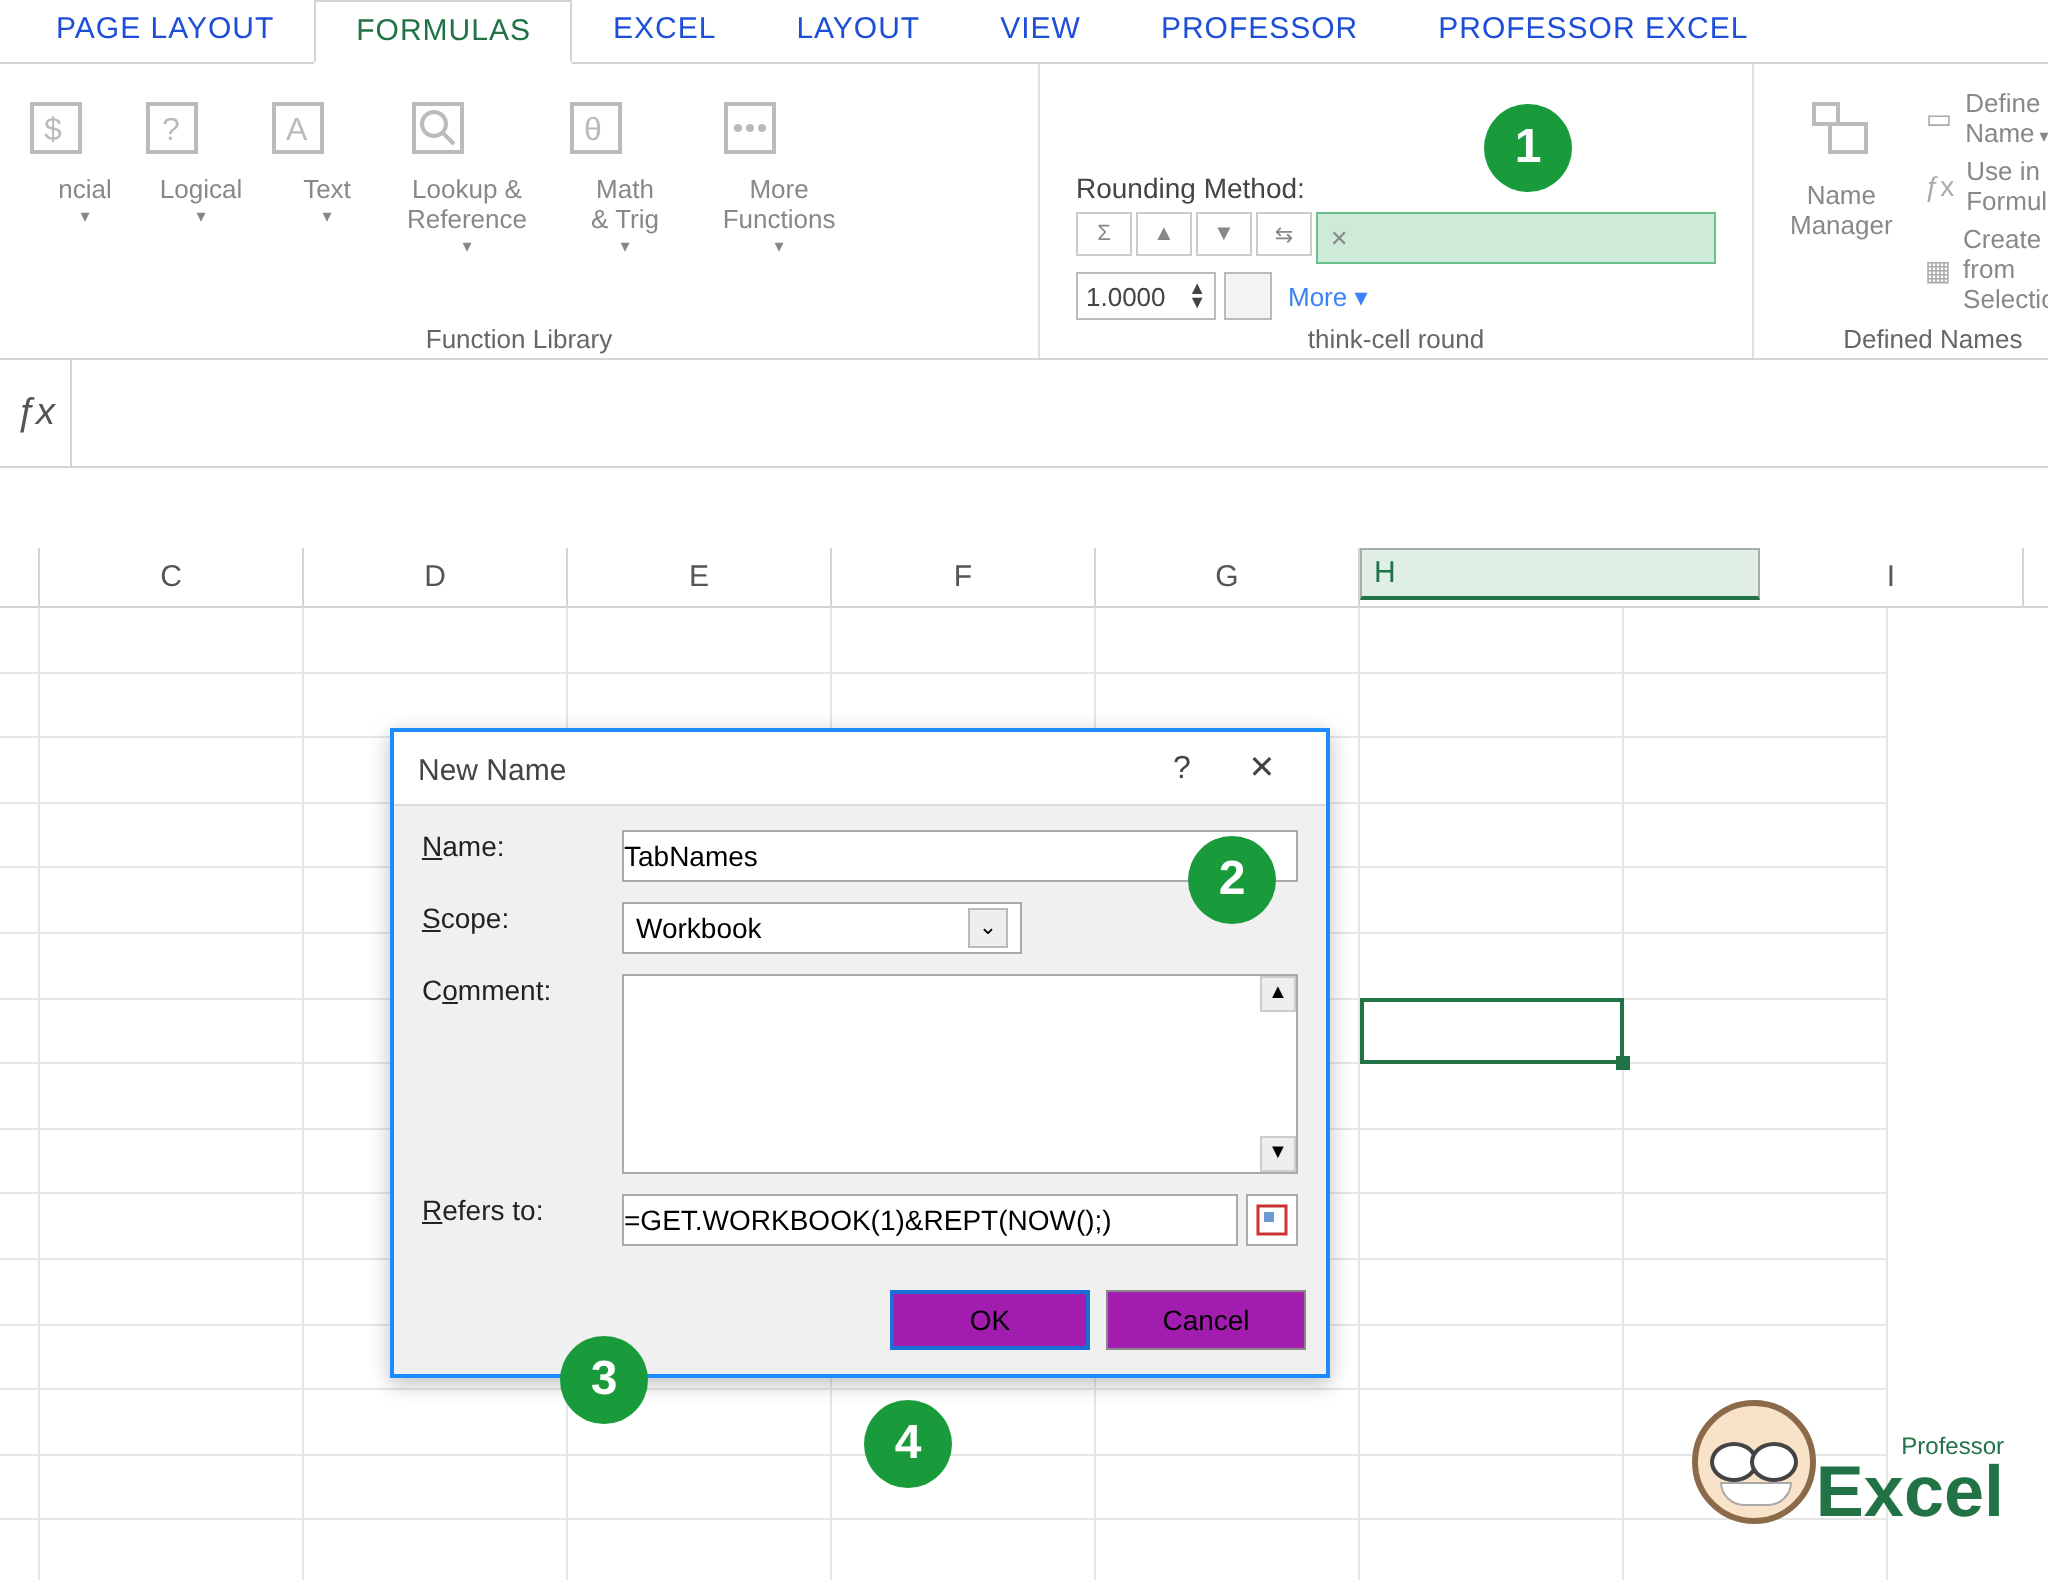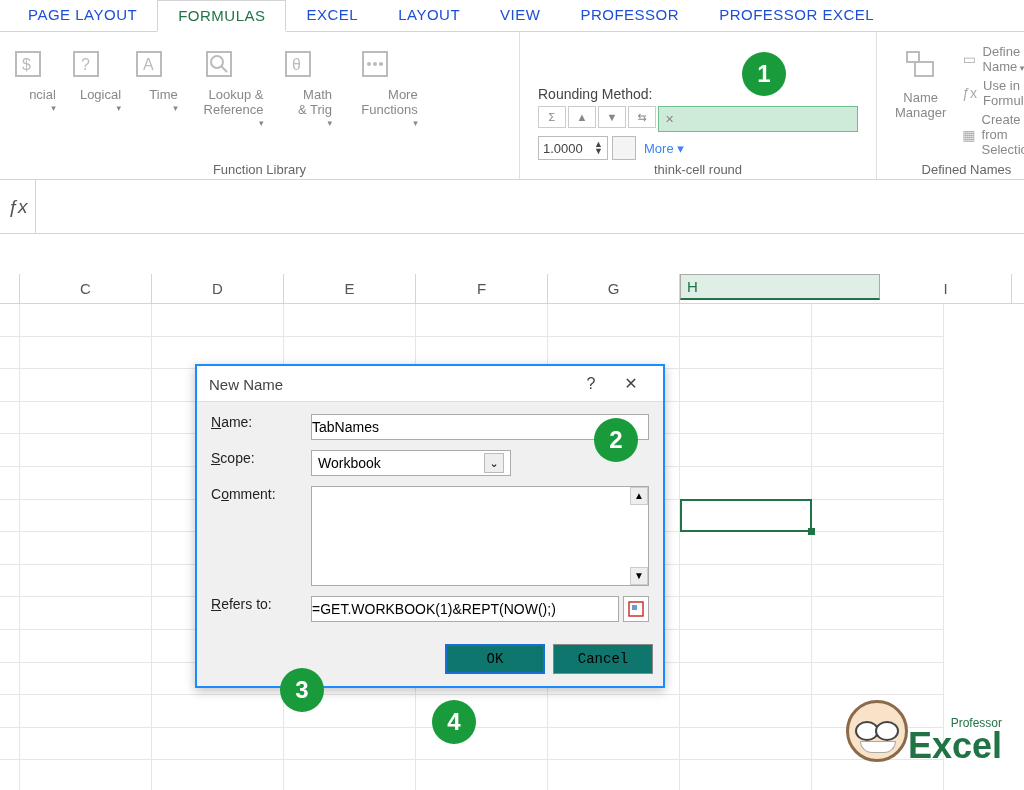--- a/index.html
+++ b/index.html
@@ -11,21 +11,21 @@
   .tab.active { color: #217346; border: 1px solid #d4d4d4; border-bottom: 2px solid #fff; background: #fff; margin-bottom: -1px; }
 
   
   .ribbon { display: flex; height: 148px; border-bottom: 1px solid #d4d4d4; background: #fff; }
   .group { border-right: 1px solid #e0e0e0; display: flex; flex-direction: column; justify-content: flex-end; padding: 4px 8px 2px; }
   .group-label { text-align: center; font-size: 13px; color: #666; margin-top: 2px; }
   .group-buttons { display: flex; gap: 4px; align-items: flex-start; flex: 1; }
 
   .big-btn { display: flex; flex-direction: column; align-items: center; width: 68px; padding-top: 8px; color: #888; font-size: 13px; cursor: pointer; }
   .big-btn .ico { width: 40px; height: 40px; margin-bottom: 4px; display:flex; align-items:center; justify-content:center; }
-  .big-btn .lbl { text-align: right; line-height: 1.15; margin-left: 29px; }
+  .big-btn .lbl { text-align: center; line-height: 1.15; margin-left: 29px; }
   .big-btn .drop::after { content: " ▾"; font-size: 9px; color: #888; display:block; }
 
   .rounding { padding: 6px 10px 0; }
   .rounding-title { font-size: 14px; color: #444; margin-bottom: 4px; }
   .rounding-icons { display:flex; gap:2px; }
   .ric { width:28px; height:22px; border:1px solid #ccc; display:flex; align-items:center; justify-content:center; font-size:11px; background:#fff; color:#888; }
   .ric.sel { background:#cdebd8; border-color:#6bbf8a; }
   .rounding-row2 { display:flex; gap:4px; margin-top:4px; align-items:center; }
   .spin { width:70px; height:24px; border:1px solid #bbb; display:flex; align-items:center; padding:0 4px; font-size:13px; color:#444; }
   .tinybtn { width:24px; height:24px; border:1px solid #bbb; background:#f4f4f4; }
@@ -66,21 +66,21 @@
   .txt { width:100%; height:26px; border:1px solid #aaa; background:#fff; padding:3px 0; font-size:14px; }
   .sel { width:200px; height:26px; border:1px solid #aaa; background:#fff; display:flex; align-items:center; padding:0 6px; justify-content:space-between; }
   .sel .arrow { width:20px; height:20px; background:#eee; border:1px solid #bbb; text-align:center; font-size:11px; line-height:18px; }
   .txtarea { width:100%; height:100px; border:1px solid #aaa; background:#fff; position:relative; }
   .txtarea .sb-up,.txtarea .sb-dn { position:absolute; right:0; width:18px; height:18px; background:#eee; border:1px solid #ccc; text-align:center; font-size:10px; line-height:16px; }
   .txtarea .sb-up{top:0}.txtarea .sb-dn{bottom:0}
   .ref-row { display:flex; align-items:center; gap:4px; }
   .ref-row .txt { flex:1; }
   .rangebtn { width:26px; height:26px; border:1px solid #aaa; background:#fff; display:flex; align-items:center; justify-content:center; }
   .dlg-btns { display:flex; justify-content:flex-end; gap:8px; padding:4px 10px 12px; }
-  .btn { width:100px; height:30px; border:1px solid #888; background:#0f766e; font-size:14px; cursor:pointer;font-family:Liberation Mono, monospace; }
+  .btn { width:100px; height:30px; border:1px solid #888; background:#a21caf; font-size:14px; cursor:pointer; }
   .btn.primary { border:2px solid #1a6fd6; }
 
   
   .badge { position:absolute; width:44px; height:44px; border-radius:50%; background:#1a9b3b; color:#fff; font-size:24px; font-weight:700; display:flex; align-items:center; justify-content:center; }
 
   
   .logo { position:absolute; right:22px; bottom:28px; display:flex; align-items:flex-end; }
   .face { width:62px; height:62px; border-radius:50%; background:#f9e3c8; border:3px solid #8b6a4a; position:relative; }
   .face::before,.face::after{content:"";position:absolute;width:20px;height:16px;background:#fff;border:2px solid #444;border-radius:50%;top:18px;}
   .face::before{left:6px}.face::after{right:6px}
@@ -123,21 +123,21 @@
           </span>
         <span class="lbl drop">Logical</span>
       </div>
       <div class="big-btn" style="width:50px">
         <span class="ico">
             <svg width="32" height="32">
               <rect x="4" y="4" width="24" height="24" fill="none" stroke="#bbb" stroke-width="2"></rect>
               <text x="10" y="22" font-size="16" fill="#bbb">A</text>
             </svg>
           </span>
-        <span class="lbl drop">Time</span>
+        <span class="lbl drop">Text</span>
       </div>
       <div class="big-btn" style="width:82px">
         <span class="ico">
             <svg width="32" height="32">
               <rect x="4" y="4" width="24" height="24" fill="none" stroke="#bbb" stroke-width="2"></rect>
               <circle cx="14" cy="14" r="6" fill="none" stroke="#bbb" stroke-width="2"></circle>
               <path d="M18 18l6 6" stroke="#bbb" stroke-width="2"></path>
             </svg>
           </span>
         <span class="lbl drop">Lookup &amp; Reference</span>

